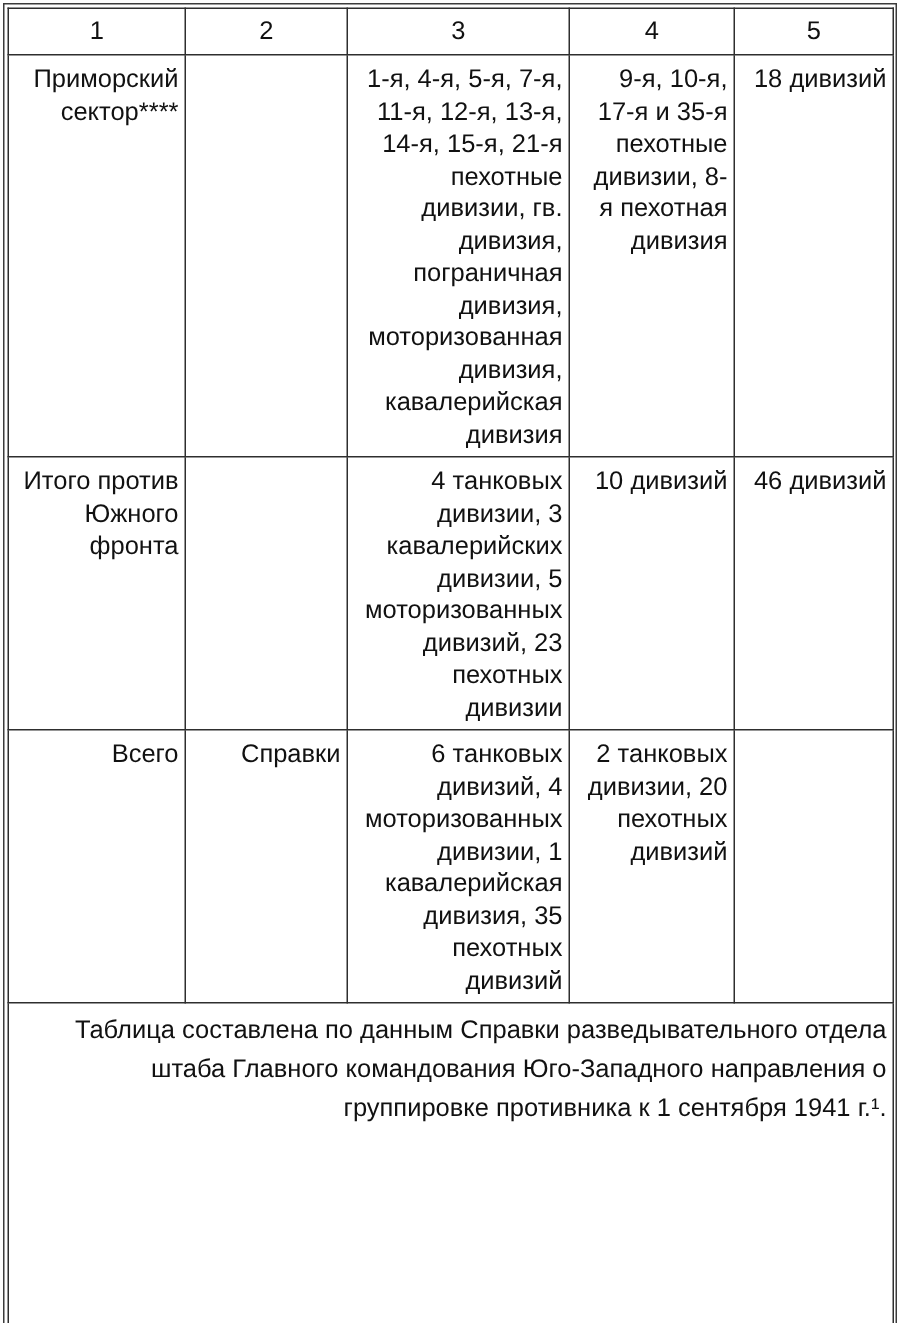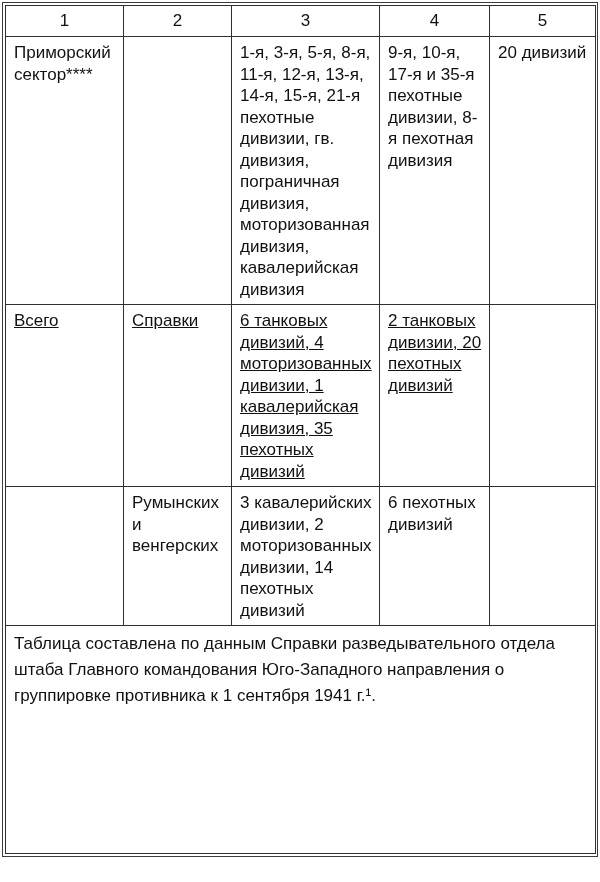--- a/index.html
+++ b/index.html
@@ -23,37 +23,37 @@
     width: 100%;
   }
   table.mil-table col.c1 { width: 118px; }
   table.mil-table col.c2 { width: 108px; }
   table.mil-table col.c3 { width: 148px; }
   table.mil-table col.c4 { width: 110px; }
   table.mil-table col.c5 { width: 106px; }
   table.mil-table td, table.mil-table th {
     border: 1.5px solid #2e2e2e;
     vertical-align: top;
-    text-align: left;
+    text-align: right;
     padding: 5px 4px 4px 8px;
     font-size: 17px;
     line-height: 21.5px;
     font-weight: normal;
     word-wrap: break-word;
   }
   table.mil-table th {
     text-align: center;
     vertical-align: middle;
     padding: 2px;
     height: 26px;
     font-size: 17px;
   }
   tr.r1 td { height: 193px; }
   tr.r2 td { height: 148px; }
-  tr.r3 td { height: 147px; text-decoration: underline; }
+  tr.r3 td { height: 147px; }
   tr.r4 td { height: 124px; }
   td.footer-cell {
     height: 218px;
     padding: 24px 10px 6px 8px;
   }
   .footer-cell p {
     margin: 0;
     font-size: 17px;
     line-height: 26px;
   }
@@ -74,36 +74,36 @@
         <tr>
       <th>1</th>
       <th>2</th>
       <th>3</th>
       <th>4</th>
       <th>5</th>
     </tr>
     <tr class="r1">
       <td>Приморский сектор****</td>
       <td></td>
-      <td>1-я, 3-я, 5-я, 8-я, 11-я, 12-я, 13-я, 14-я, 15-я, 21-я пехотные дивизии, гв. дивизия, пограничная дивизия, моторизованная дивизия, кавалерийская дивизия</td>
+      <td>1-я, 4-я, 5-я, 7-я, 11-я, 12-я, 13-я, 14-я, 15-я, 21-я пехотные дивизии, гв. дивизия, пограничная дивизия, моторизованная дивизия, кавалерийская дивизия</td>
       <td>9-я, 10-я, 17-я и 35-я пехотные дивизии, 8-я пехотная дивизия</td>
-      <td>20 дивизий</td>
+      <td>18 дивизий</td>
+    </tr>
+    <tr class="r2">
+      <td>Итого против Южного фронта</td>
+      <td></td>
+      <td>4 танковых дивизии, 3 кавалерийских дивизии, 5 моторизованных дивизий, 23 пехотных дивизии</td>
+      <td>10 дивизий</td>
+      <td>46 дивизий</td>
     </tr>
     <tr class="r3">
       <td>Всего</td>
       <td>Справки</td>
       <td>6 танковых дивизий, 4 моторизованных дивизии, 1 кавалерийская дивизия, 35 пехотных дивизий</td>
       <td>2 танковых дивизии, 20 пехотных дивизий</td>
-      <td></td>
-    </tr>
-    <tr class="r4">
-      <td></td>
-      <td>Румынских и венгерских</td>
-      <td>3 кавалерийских дивизии, 2 моторизованных дивизии, 14 пехотных дивизий</td>
-      <td>6 пехотных дивизий</td>
       <td></td>
     </tr>
     <tr>
       <td class="footer-cell" colspan="5">
         <p>Таблица составлена по данным Справки разведывательного отдела штаба Главного командования Юго-Западного направления о группировке противника к 1 сентября 1941 г.¹.</p>
 
       </td>
     </tr>
   </tbody>
     </table>

